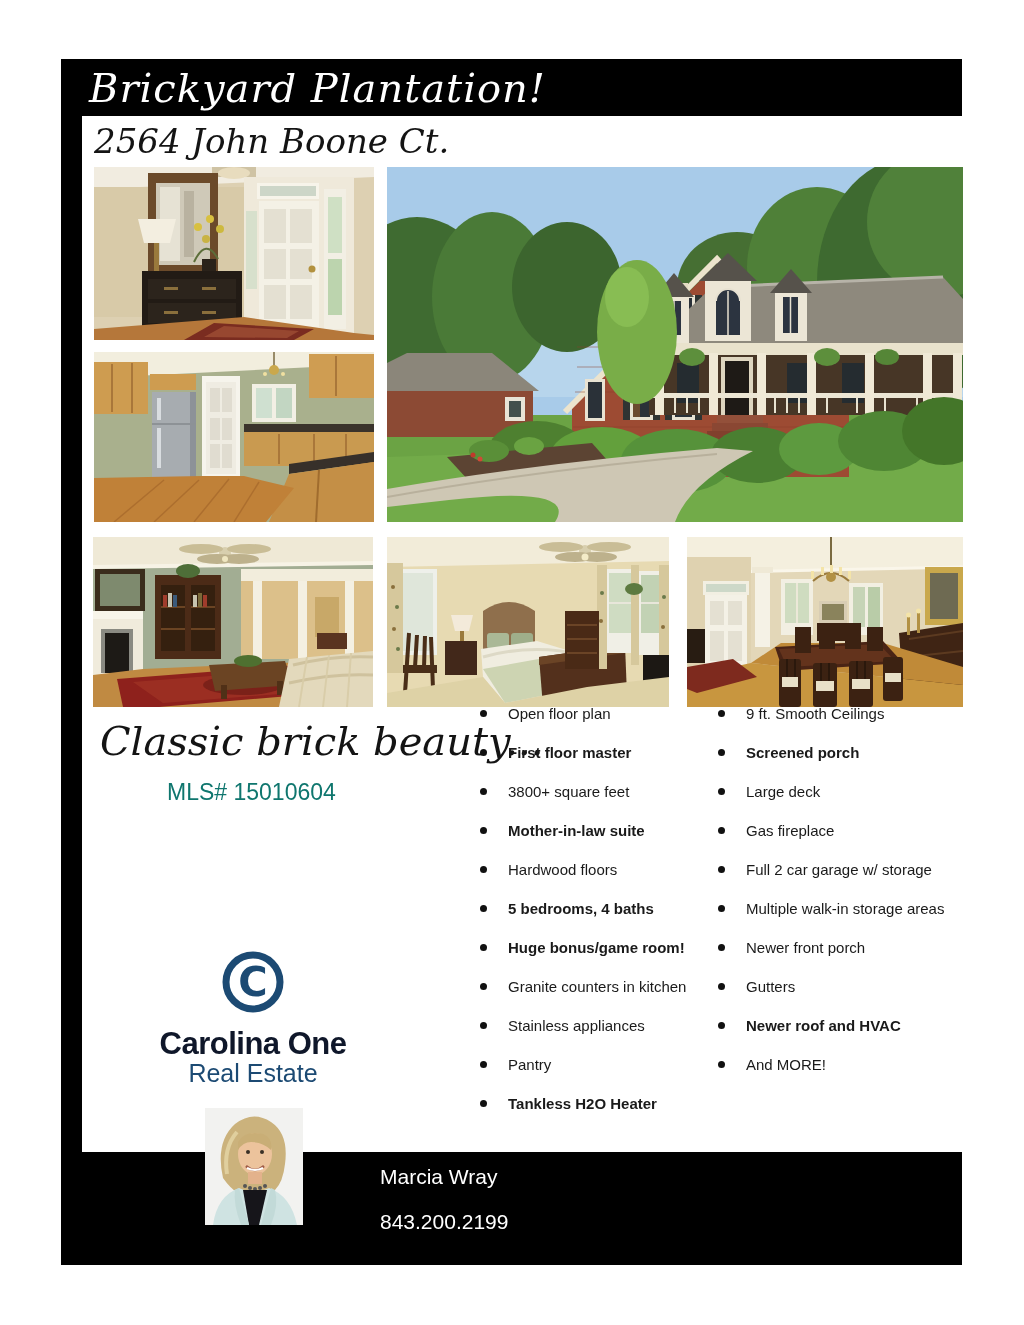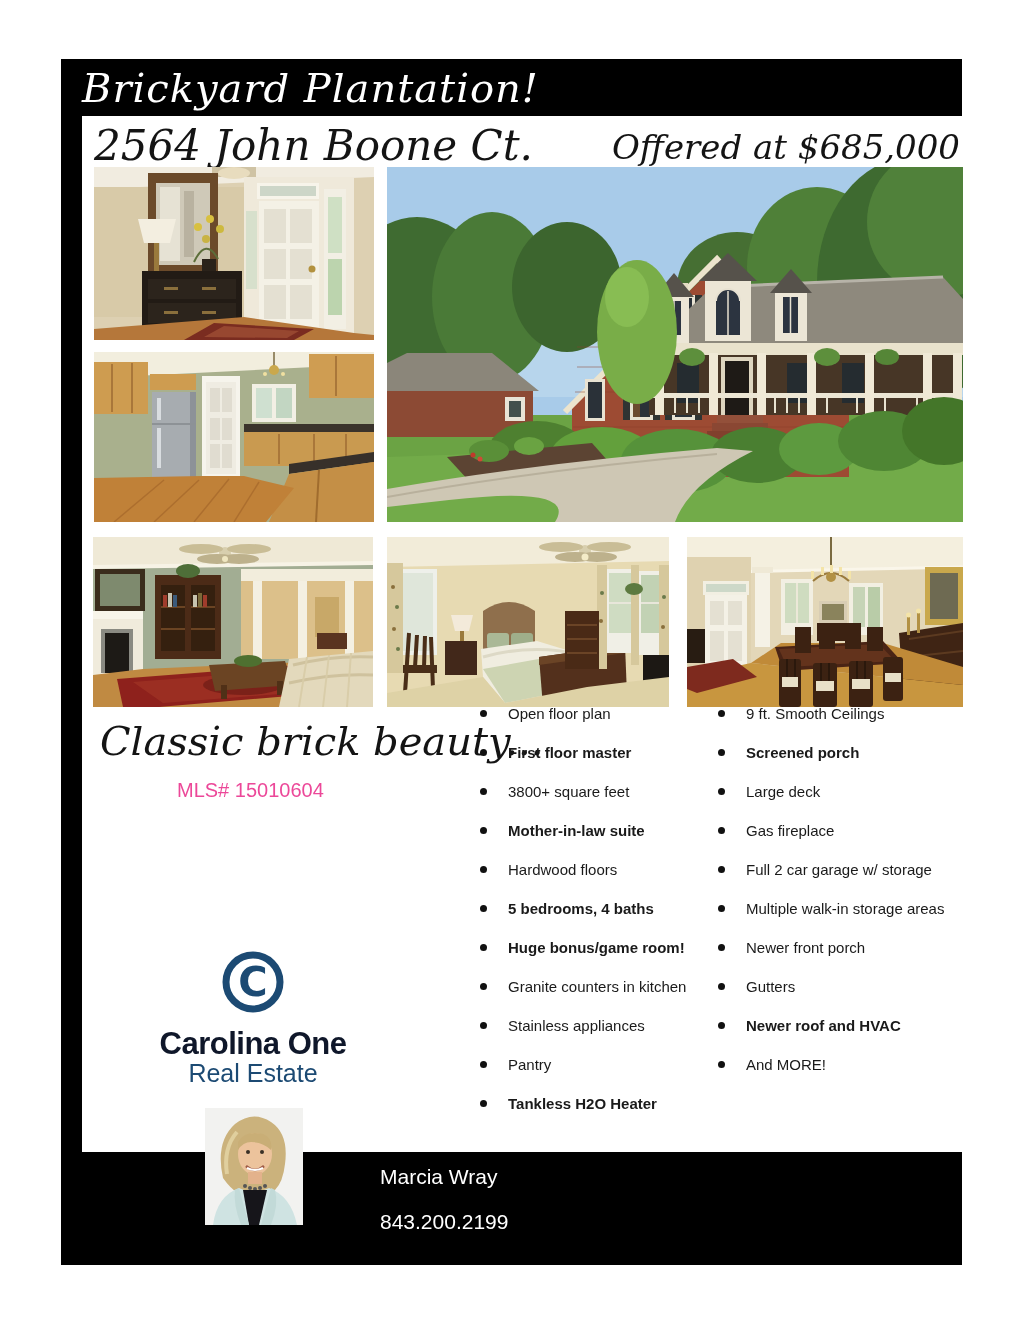--- a/index.html
+++ b/index.html
@@ -1,28 +1,28 @@
 <!DOCTYPE html>
 <html><head>
 <meta charset="utf-8">
 <style>
   html,body{margin:0;padding:0;background:#ffffff;}
   .page{position:relative;width:1024px;height:1325px;background:#ffffff;overflow:hidden;
         font-family:"Liberation Sans",sans-serif;color:#1a1a1a;}
   .blk{position:absolute;background:#000000;}
   .script{font-family:"DejaVu Serif",serif;font-style:italic;}
   .title-bar{left:61px;top:59px;width:901px;height:57px;display:flex;align-items:center;}
-  .title-text{color:#ffffff;font-size:40px;padding-left:21px;letter-spacing:1px;white-space:nowrap;}
+  .title-text{color:#ffffff;font-size:40px;padding-left:28px;letter-spacing:1px;white-space:nowrap;}
   .left-col{left:61px;top:59px;width:21px;height:1206px;}
   .bottom-bar{left:61px;top:1152px;width:901px;height:113px;}
-  .addr{position:absolute;top:121px;left:94px;font-size:42px;color:#141414;white-space:nowrap;}
+  .addr{position:absolute;top:121px;left:94px;font-size:34px;color:#141414;white-space:nowrap;}
   .price{position:absolute;top:127px;right:64px;font-size:34px;color:#141414;white-space:nowrap;}
   .photo{position:absolute;display:block;}
   .tagline{position:absolute;left:100px;top:718px;font-size:40px;color:#141414;white-space:nowrap;}
-  .mls{position:absolute;left:177px;top:779px;font-size:20px;color:#ec4899;}
+  .mls{position:absolute;left:167px;top:779px;font-size:23px;color:#0f766e;}
   .logo{position:absolute;left:140px;top:948px;width:226px;text-align:center;}
   .logo-name{color:#0f172a;font-size:31px;font-weight:bold;letter-spacing:-0.5px;margin-top:8px;line-height:1;}
   .logo-div{color:#1c4a73;font-size:25px;margin-top:2px;line-height:1;}
   ul.features{position:absolute;margin:16px;padding:0;list-style:none;top:688px;}
   ul.features.fl{left:464px;width:225px;}
   ul.features.fr{left:702px;width:245px;}
   ul.features li{display:flex;margin:0 0 20px 0;font-size:15px;line-height:19px;}
   ul.features .dot{flex:0 0 auto;width:7px;height:7px;border-radius:50%;background:#111;margin:6px 21px 0 0;}
   ul.features .ftx{display:block;max-width:205px;}
   ul.features .ftx.b{font-weight:bold;}
@@ -35,21 +35,20 @@
 <body>
 
 <div class="page">
 
   <div class="blk left-col"></div>
   <div class="blk title-bar">
     <div class="script title-text">Brickyard Plantation!</div>
   </div>
 
   <div class="script addr">2564 John Boone Ct.</div>
-  <div class="script price">Offered at $685,000</div>
 
   <svg class="photo" style="left:94px;top:167px" width="280" height="173" viewBox="0 0 280 173">
     <rect width="280" height="173" fill="#ddd0b2"></rect>
     <polygon points="0,0 280,0 280,10 0,22" fill="#f1ece0"></polygon>
     <rect x="118" y="0" width="44" height="10" fill="#cfc3a4"></rect>
     <ellipse cx="140" cy="6" rx="16" ry="6" fill="#e8dcbe"></ellipse>
     <rect x="0" y="20" width="150" height="130" fill="#d8caa8"></rect>
 
     <rect x="54" y="6" width="70" height="98" fill="#6b4a2a"></rect>
     <rect x="62" y="16" width="54" height="82" fill="#cfc9b8"></rect>

